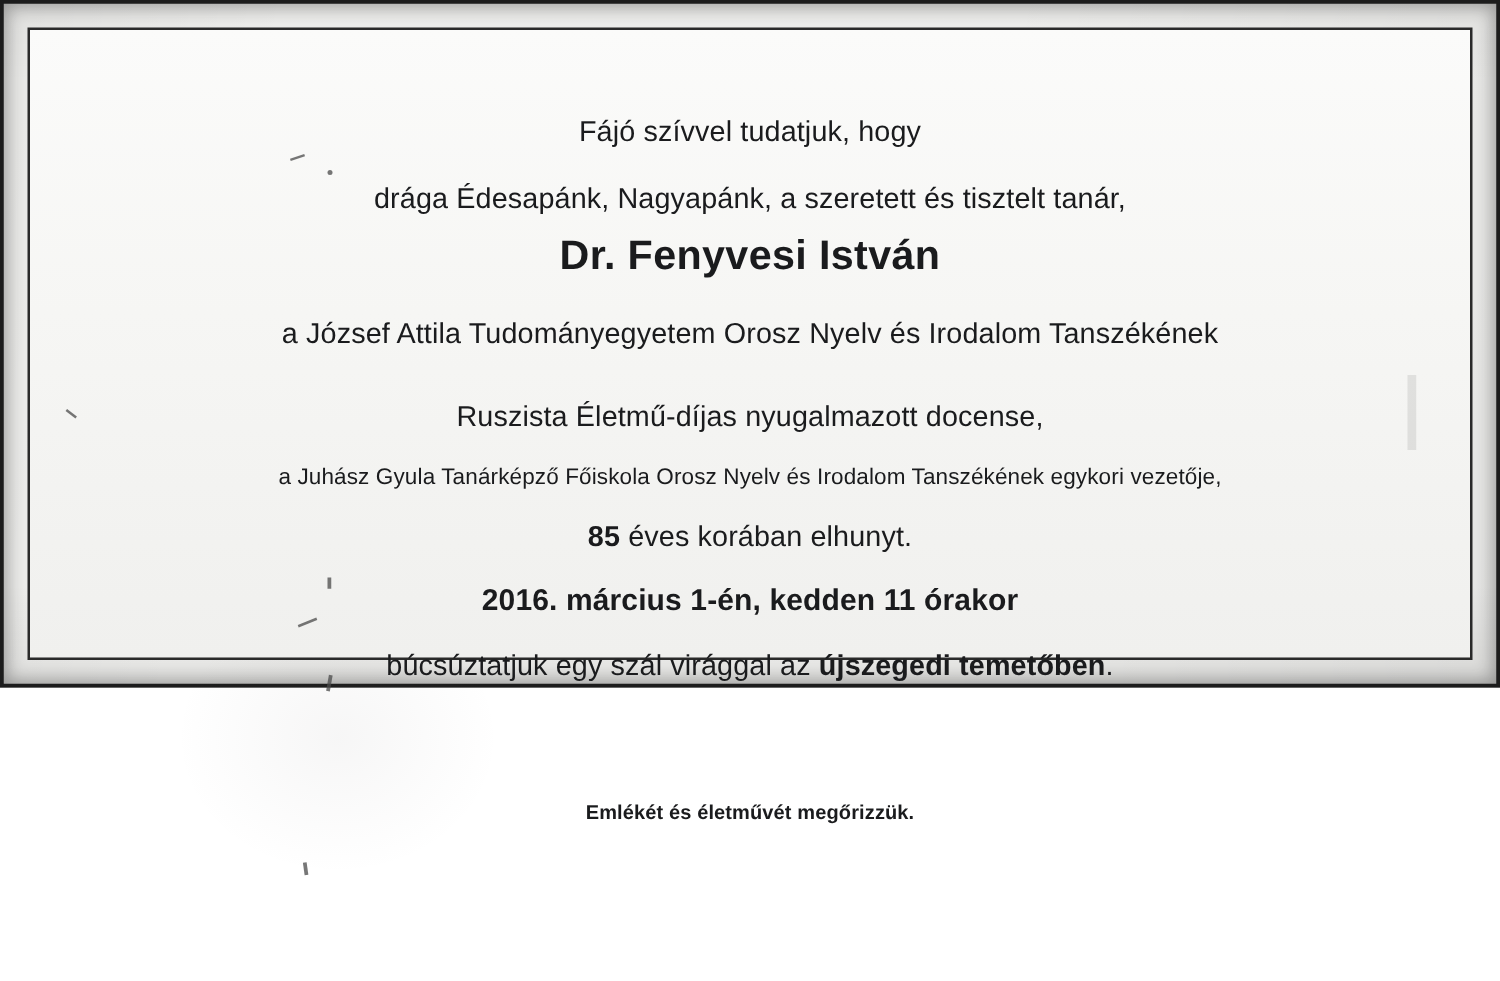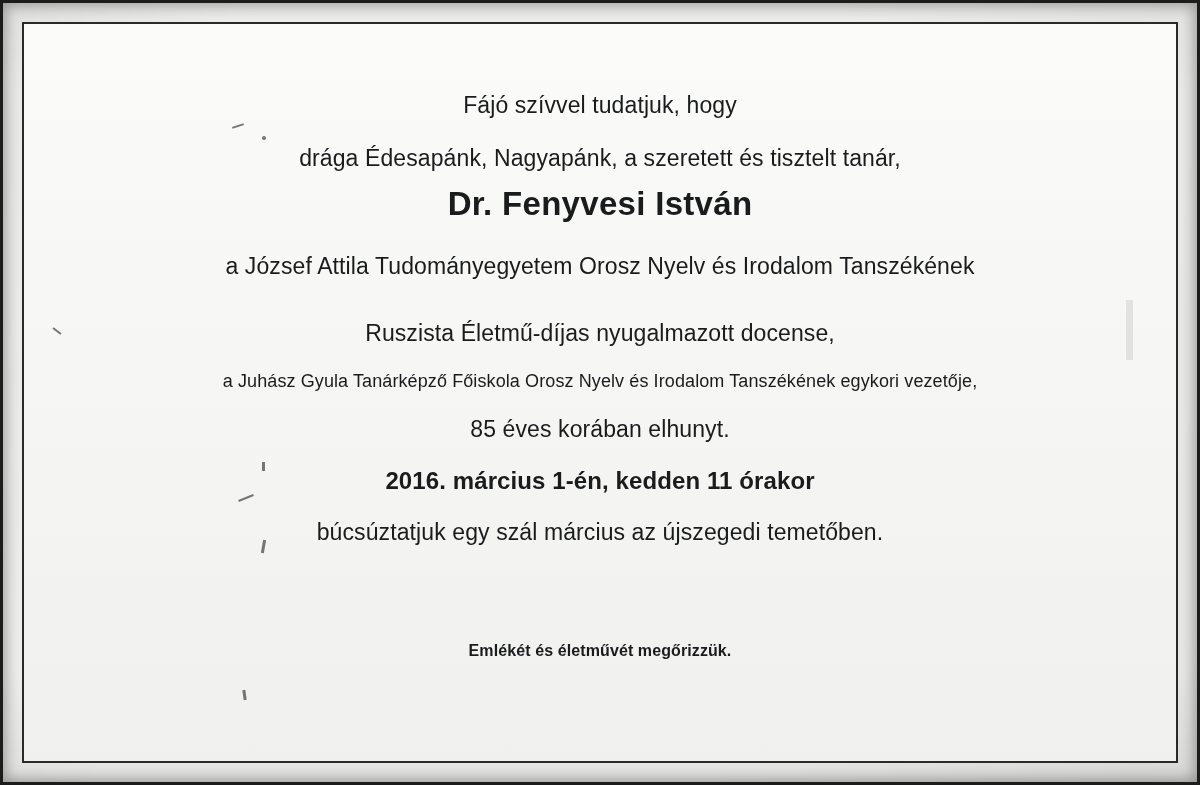--- a/index.html
+++ b/index.html
@@ -11,21 +11,21 @@
     width: 1200px;
     height: 785px;
     overflow: hidden;
     font-family: "Liberation Sans", sans-serif;
   }
 
   
   .scan {
     position: relative;
     width: 1200px;
-    height: 785px;
+    height: 550px;
     background: #f2f2f0;
     background-image:
       linear-gradient(100deg, rgba(0,0,0,0.045) 0%, rgba(0,0,0,0.0) 18%, rgba(0,0,0,0.0) 62%, rgba(0,0,0,0.05) 100%),
       linear-gradient(180deg, rgba(0,0,0,0.03) 0%, rgba(0,0,0,0.0) 12%, rgba(0,0,0,0.0) 85%, rgba(0,0,0,0.06) 100%);
     box-sizing: border-box;
   }
 
   
   .scan::before {
     content: "";
@@ -82,21 +82,21 @@
   .l-name       { font-size: 33px; font-weight: 700; margin-top: 13px; letter-spacing: 0.3px; }
   .l-dept       { font-size: 23px; margin-top: 30px; }
   .l-title      { font-size: 23px; margin-top: 40px; }
   .l-former     { font-size: 18px; margin-top: 24px; }
   .l-school     { font-size: 23px; margin-top: 24px; }
   .l-age        { font-size: 23px; margin-top: 24px; }
   .l-date       { font-size: 24px; font-weight: 700; margin-top: 24px; }
   .l-farewell   { font-size: 23px; margin-top: 24px; }
   .l-closing    { font-size: 16px; font-weight: 700; margin-top: 96px; }
 
-  .bold { font-weight: 400; }
+  .bold { font-weight: 700; }
 
   
   .speck {
     position: absolute;
     background: #4a4a4a;
     pointer-events: none;
     opacity: 0.75;
   }
   .sp1 { left: 232px; top: 125px; width: 12px; height: 2px; transform: rotate(-18deg); }
   .sp2 { left: 262px; top: 136px; width: 4px;  height: 4px; border-radius: 50%; }
@@ -132,21 +132,21 @@
       <div class="line l-former">a Juhász Gyula Tanárképző Főiskola Orosz Nyelv és Irodalom Tanszékének egykori vezetője,</div>
 
 
       <div class="line l-age">
         <span class="bold">85</span><span> éves korában elhunyt.</span>
       </div>
 
       <div class="line l-date">2016. március 1-én, kedden 11 órakor</div>
 
       <div class="line l-farewell">
-        <span>búcsúztatjuk egy szál március az </span><span class="bold">újszegedi temetőben</span><span>.</span>
+        <span>búcsúztatjuk egy szál virággal az </span><span class="bold">újszegedi temetőben</span><span>.</span>
       </div>
 
       <div class="line l-closing">Emlékét és életművét megőrizzük.</div>
 
     </div>
   </div>
 
   <div class="speck sp1"></div>
   <div class="speck sp2"></div>
   <div class="speck sp3"></div>

